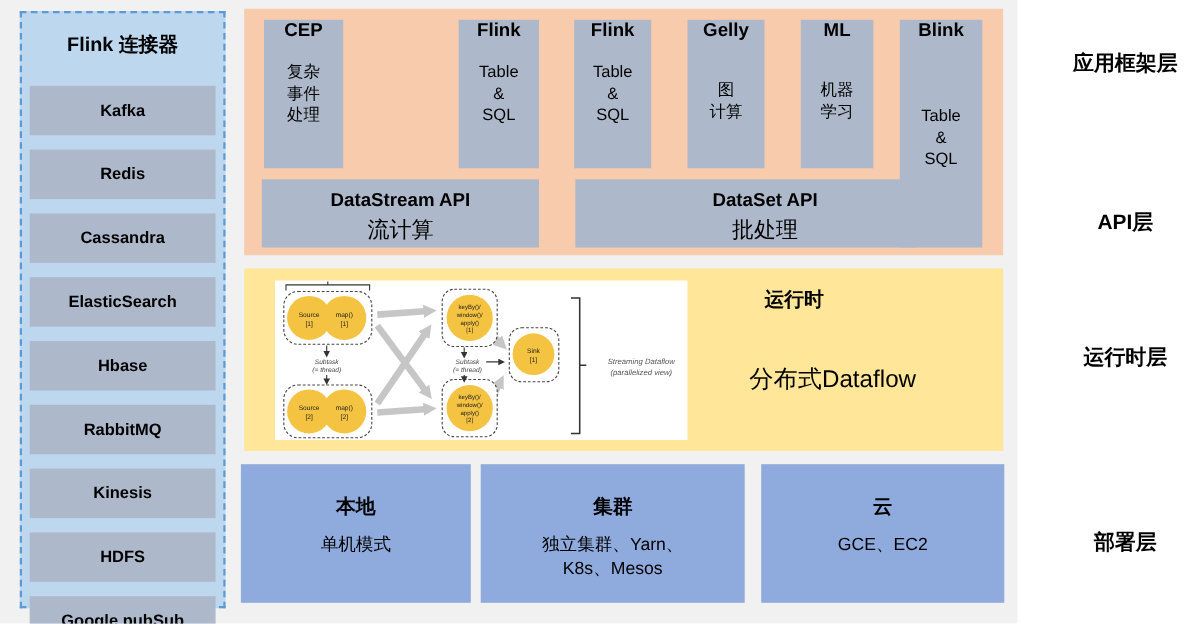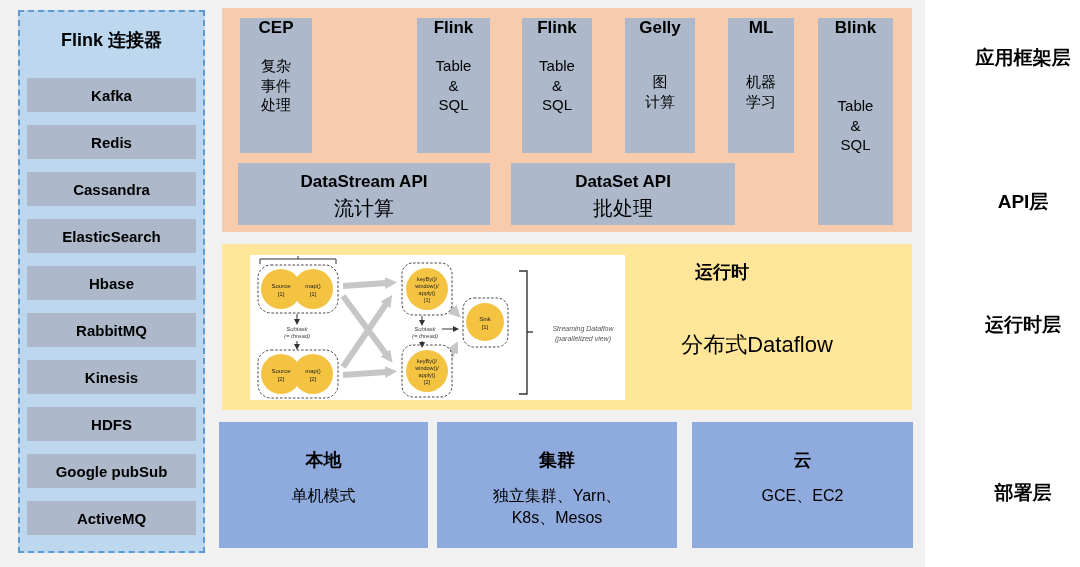--- a/index.html
+++ b/index.html
@@ -5,41 +5,41 @@
   html,body{margin:0;padding:0;background:#ffffff;}
   .canvas{position:relative;width:1080px;height:567px;background:#ffffff;overflow:hidden;
           font-family:"Liberation Sans","DejaVu Sans",sans-serif;color:#000000;}
   .backdrop{position:absolute;left:0;top:0;width:925px;height:567px;background:var(--backdrop,#F1F1F2);}
 
   
   .sidebar{position:absolute;left:18px;top:10px;width:187px;height:543px;box-sizing:border-box;
            background:var(--sidebar_bg,#BDD7EE);border:2px dashed var(--sidebar_border,#5B9BD5);}
   .sidebar-title{text-align:center;font-weight:bold;font-size:18px;margin-top:16px;}
   .sidebar-items{display:flex;flex-direction:column;gap:13px;margin-top:26px;padding:0 7px;}
-  .sidebar-item{height:34px;background:var(--block,#ADB9CA);display:flex;align-items:center;
+  .sidebar-item{height:45px;background:var(--block,#ADB9CA);display:flex;align-items:center;
                 justify-content:center;font-weight:bold;font-size:15px;}
 
   
   .api-panel{position:absolute;left:222px;top:8px;width:690px;height:224px;background:var(--api_bg,#F8CBAD);}
   .block{position:absolute;background:var(--block,#ADB9CA);text-align:center;}
   .block-title{font-weight:bold;font-size:17px;}
   .block-sub{font-size:15px;margin-top:18px;white-space:pre-line;line-height:1.3;}
   .sub-lower{margin-top:34px;}
   .b-cep{left:18px;top:10px;width:72px;height:135px;}
   .b-flink1{left:195px;top:10px;width:73px;height:135px;}
   .b-flink2{left:300px;top:10px;width:70px;height:135px;}
   .b-gelly{left:403px;top:10px;width:70px;height:135px;}
   .b-ml{left:506px;top:10px;width:66px;height:135px;}
   .b-blink{left:596px;top:10px;width:75px;height:207px;}
   .b-blink .block-sub{margin-top:58px;}
   .bar{position:absolute;top:155px;height:62px;background:var(--block,#ADB9CA);text-align:center;}
   .bar-title{font-weight:bold;font-size:17px;margin-top:9px;}
   .bar-sub{font-size:20px;margin-top:3px;}
   .bar-datastream{left:16px;width:252px;}
-  .bar-dataset{left:289px;width:224px;}
+  .bar-dataset{left:301px;width:277px;padding-left:34px;}
 
   
   .runtime-panel{position:absolute;left:222px;top:244px;width:690px;height:166px;background:var(--runtime_bg,#FFE699);}
   .inset{position:absolute;left:28px;top:11px;width:375px;height:145px;background:#ffffff;}
   .inset svg{display:block;width:375px;height:145px;}
   .runtime-title{position:absolute;left:400px;top:16px;width:200px;text-align:center;font-weight:bold;font-size:18px;}
   .runtime-sub{position:absolute;left:400px;top:86px;width:270px;text-align:center;font-size:22px;}
 
   
   .deploy-box{position:absolute;top:422px;height:126px;background:var(--deploy_box,#8FAADC);text-align:center;}

